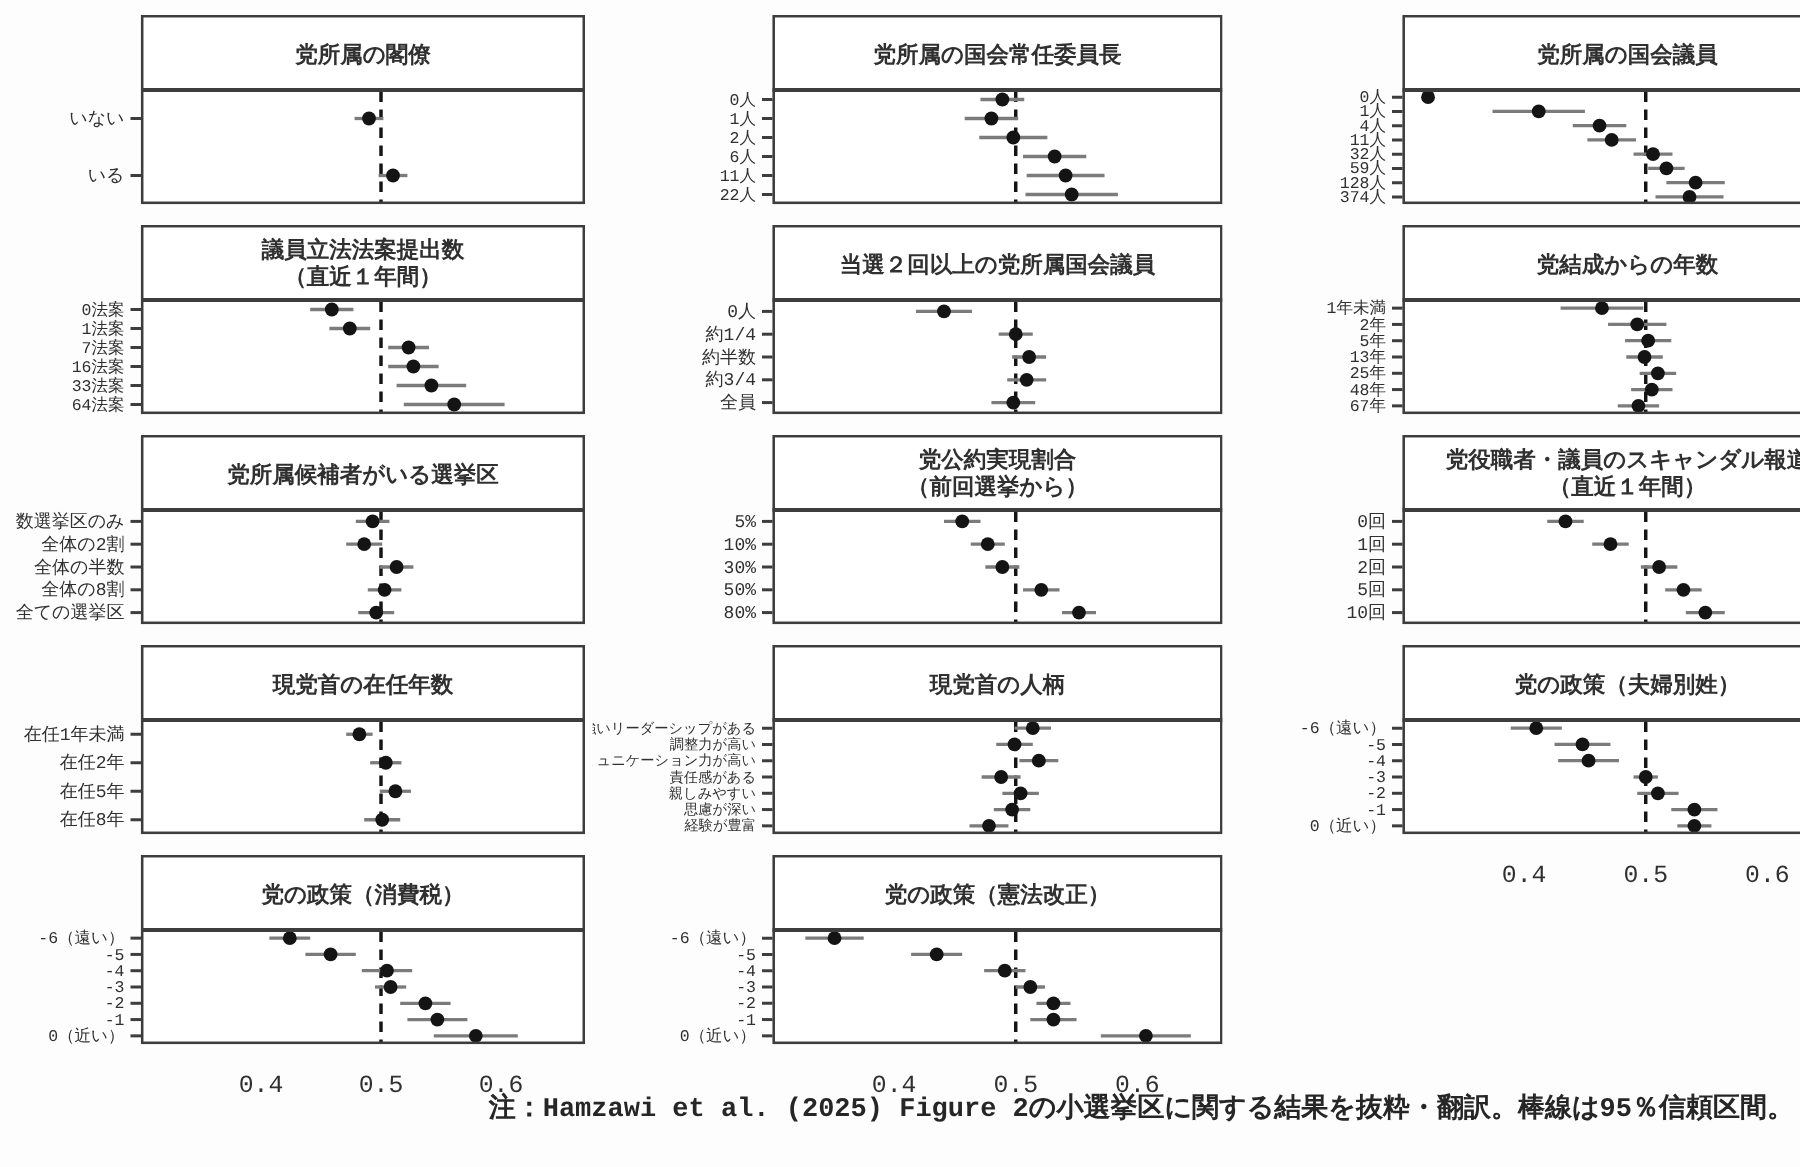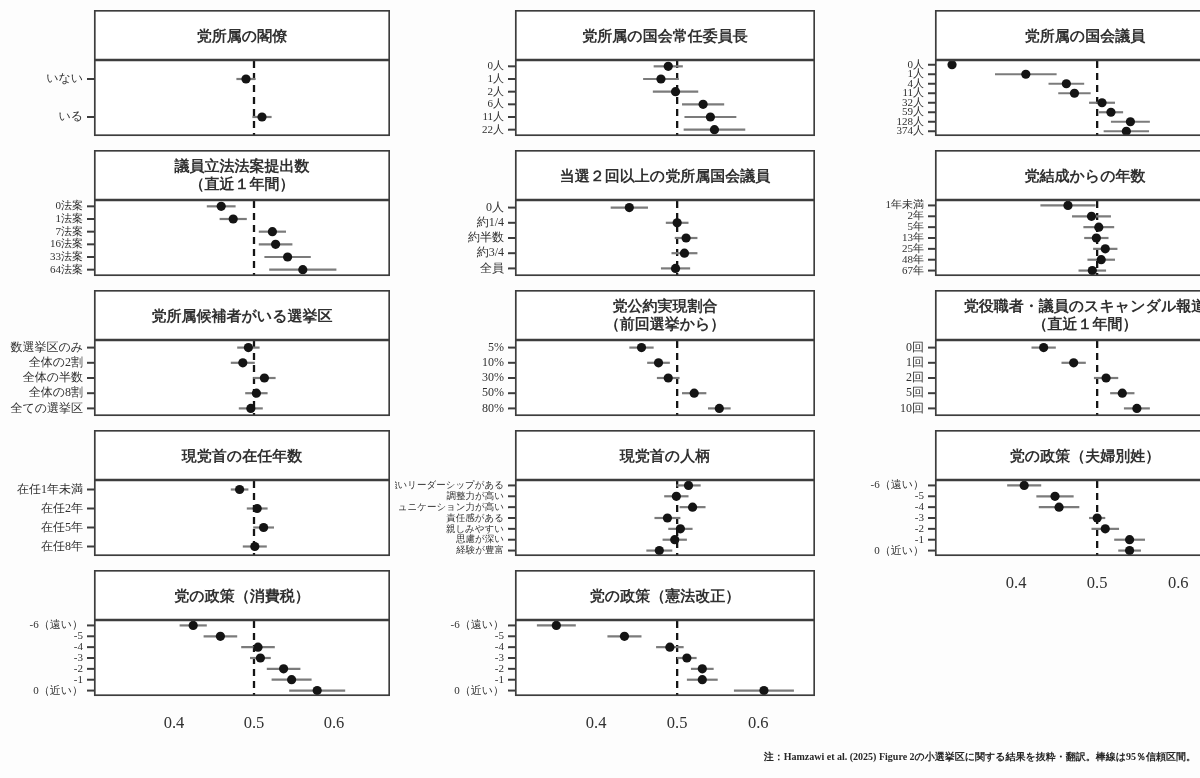--- a/index.html
+++ b/index.html
@@ -1,25 +1,25 @@
 <!DOCTYPE html>
 <html><head>
 <meta charset="utf-8">
 <style>
   html,body{margin:0;padding:0;background:#ffffff;}
   #figure{
     position:relative;width:1200px;height:778px;background:#fdfdfd;
-    font-family:Liberation Serif, serif;overflow:hidden;
+    font-family:Liberation Mono, monospace;overflow:hidden;
   }
   .chart-column{position:absolute;top:10px;}
   .axis-text{
     position:absolute;color:#262626;
   }
   #xaxis-title{left:80px;right:0;top:716px;text-align:center;font-size:17.5px;font-weight:600;letter-spacing:.5px;}
-  #note-line{right:4px;top:750px;font-size:10px;font-weight:600;text-align:left;}
+  #note-line{right:4px;top:726px;font-size:18px;font-weight:600;text-align:left;}
   svg text{fill:#303030;}
 </style>
 </head>
 <body>
 
 <div id="figure">
   <div class="chart-column" id="col-0" style="left: 0px; width: 390px;">
       <svg width="390" height="140" style="display:block">
         <rect x="94" y="0" width="296" height="126" fill="#ffffff"></rect>
         <text x="242" y="31" text-anchor="middle" font-size="15" font-weight="600" fill="#1c1c1c">党所属の閣僚</text>

